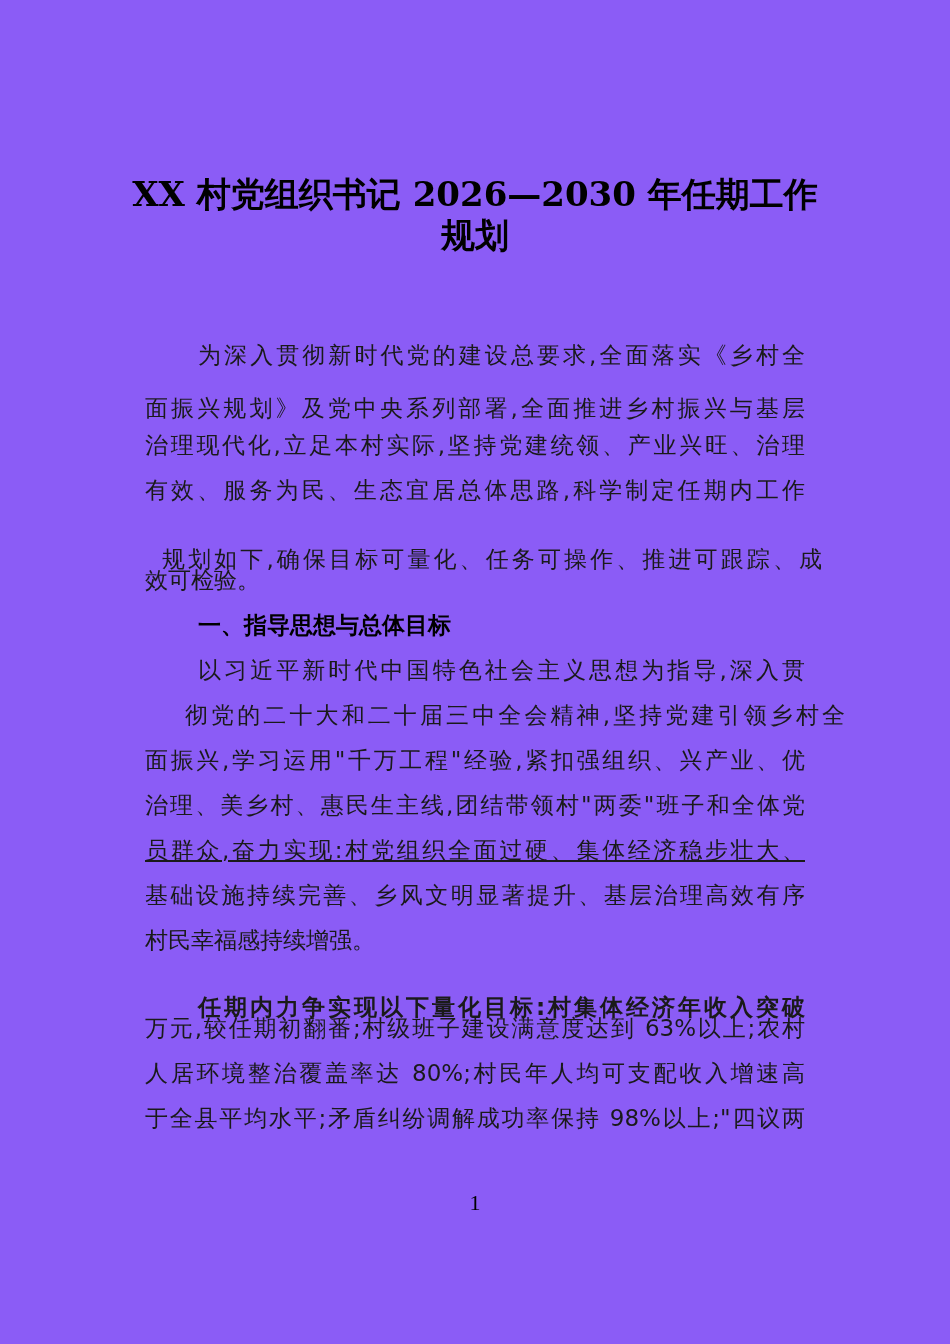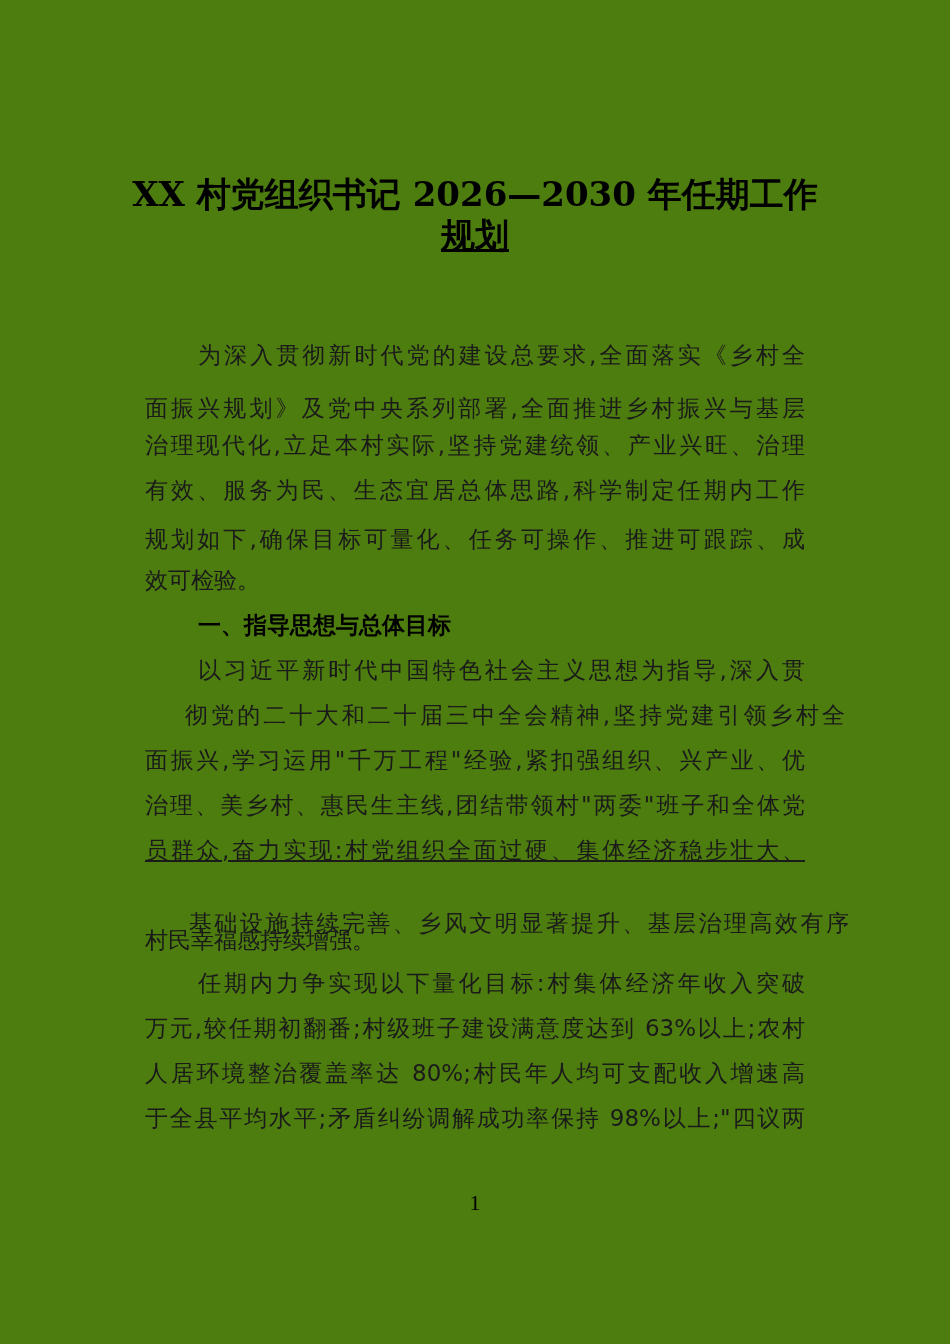--- a/index.html
+++ b/index.html
@@ -14,36 +14,36 @@
       overflow: hidden;
       font-family: "DejaVu Serif", "Liberation Serif", serif;
       color: #000000;
     }
     .page {
       position: absolute;
       left: 0;
       top: 0;
       width: 950px;
       height: 1344px;
-      background: #4d7c0f;
+      background: #8b5cf6;
     }
     .title {
       position: absolute;
       left: 0;
       width: 950px;
       text-align: center;
       font-family: "DejaVu Serif", "Liberation Serif", serif;
       font-weight: bold;
       font-size: 34px;
       line-height: 40px;
       letter-spacing: 0px;
       white-space: nowrap;
     }
     .title-line-1 { top: 174px; }
-    .title-line-2 { top: 215px; text-decoration: underline; }
+    .title-line-2 { top: 215px; }
     .line {
       position: absolute;
       left: 145px;
       width: 660px;
       font-family: "DejaVu Sans", "Liberation Sans", sans-serif;
       font-size: 23px;
       line-height: 30px;
       white-space: nowrap;
       text-align: justify;
       text-align-last: justify;
@@ -84,38 +84,38 @@
 <div class="page">
 
   <div class="title title-line-1">XX 村党组织书记 2026—2030 年任期工作</div>
   <div class="title title-line-2">规划</div>
 
   <div>
     <div class="line indent" style="top:340px;">为深入贯彻新时代党的建设总要求,全面落实《乡村全</div>
     <div class="line" style="top:393px;">面振兴规划》及党中央系列部署,全面推进乡村振兴与基层</div>
     <div class="line" style="top:430px;">治理现代化,立足本村实际,坚持党建统领、产业兴旺、治理</div>
     <div class="line" style="top:475px;">有效、服务为民、生态宜居总体思路,科学制定任期内工作</div>
-    <div class="line" style="top:524px;">规划如下,确保目标可量化、任务可操作、推进可跟踪、成</div>
+    <div class="line" style="top:544px;margin-left:17px;">规划如下,确保目标可量化、任务可操作、推进可跟踪、成</div>
     <div class="line last" style="top:565px;">效可检验。</div>
   </div>
 
   <div class="heading" style="top:610px;text-align:right;">一、指导思想与总体目标</div>
 
   <div>
     <div class="line indent" style="top:655px;">以习近平新时代中国特色社会主义思想为指导,深入贯</div>
     <div class="line" style="top:700px;margin-left:40px;">彻党的二十大和二十届三中全会精神,坚持党建引领乡村全</div>
     <div class="line" style="top:745px;">面振兴,学习运用"千万工程"经验,紧扣强组织、兴产业、优</div>
     <div class="line" style="top:790px;">治理、美乡村、惠民生主线,团结带领村"两委"班子和全体党</div>
     <div class="line" style="top:835px;text-decoration:underline;">员群众,奋力实现:村党组织全面过硬、集体经济稳步壮大、</div>
-    <div class="line" style="top:908px;margin-left:44px;">基础设施持续完善、乡风文明显著提升、基层治理高效有序</div>
+    <div class="line" style="top:880px;">基础设施持续完善、乡风文明显著提升、基层治理高效有序</div>
     <div class="line last" style="top:925px;">村民幸福感持续增强。</div>
   </div>
 
   <div>
-    <div class="line indent" style="top:968px;">任期内力争实现以下量化目标:村集体经济年收入突破</div>
+    <div class="line indent" style="top:992px;font-weight:bold;">任期内力争实现以下量化目标:村集体经济年收入突破</div>
     <div class="line" style="top:1013px;">万元,较任期初翻番;村级班子建设满意度达到 63%以上;农村</div>
     <div class="line" style="top:1058px;">人居环境整治覆盖率达 80%;村民年人均可支配收入增速高</div>
     <div class="line" style="top:1103px;">于全县平均水平;矛盾纠纷调解成功率保持 98%以上;"四议两</div>
   </div>
 
   <div class="page-number">1</div>
 
 </div>
 
 </body></html>

